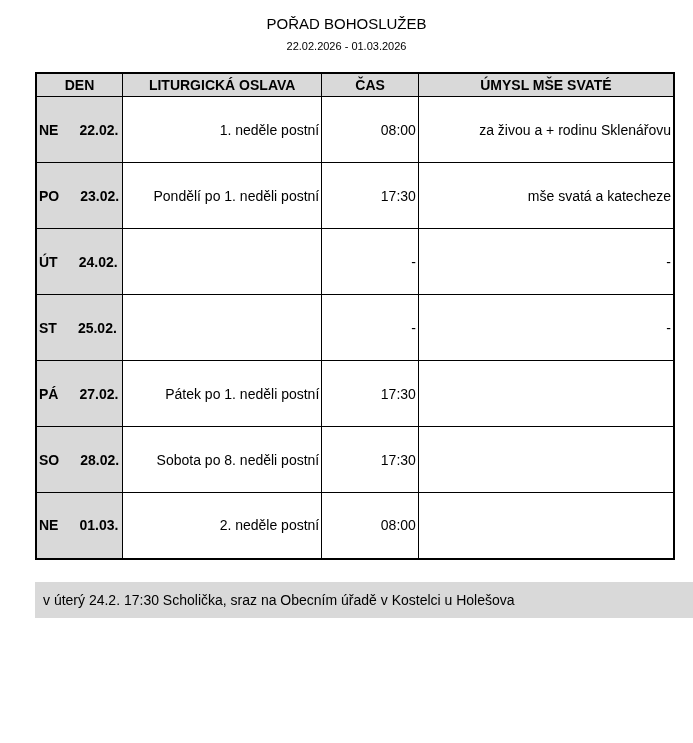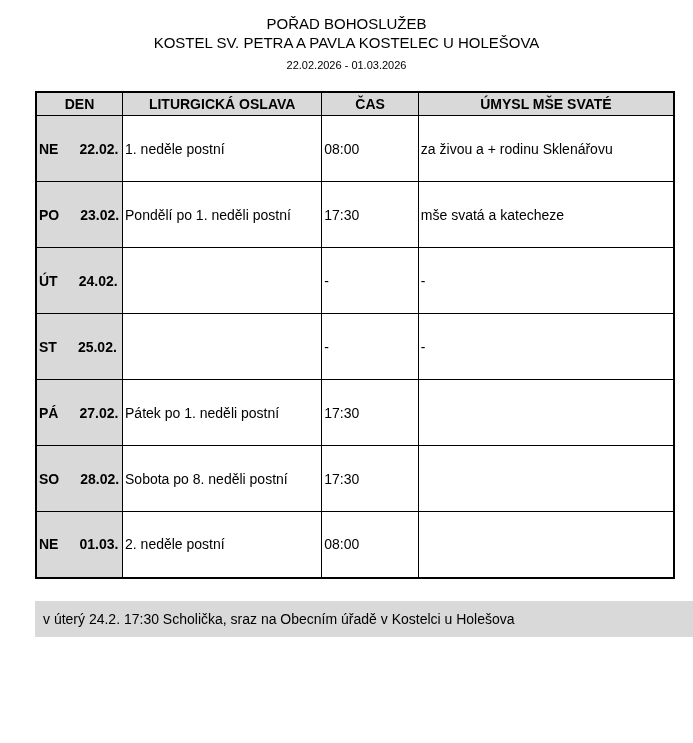--- a/index.html
+++ b/index.html
@@ -48,21 +48,21 @@
   }
   tr.data-row { height: 66px; }
   td.day-cell {
     background: #d9d9d9;
     font-weight: bold;
     text-align: left;
     vertical-align: middle;
   }
   td.day-cell .date-part { margin-left: 21px; }
   td.center-cell {
-    text-align: left;
+    text-align: right;
     vertical-align: middle;
     margin-left: 26px;
   }
   .col-day { width: 86px; }
   .col-cel { width: 198px; }
   .col-time { width: 96px; }
   .col-int { width: 254px; }
   .footer-note {
     margin: 22px 0 16px 35px;
     width: 680px;
@@ -72,21 +72,20 @@
     padding: 10px 8px;
   }
 </style>
 </head>
 <body>
 
 <div class="page">
 
   <div class="titles">
     <div class="title-line">POŘAD BOHOSLUŽEB</div>
-    <div class="title-line">KOSTEL SV. PETRA A PAVLA KOSTELEC U HOLEŠOVA</div>
     <div class="date-range">22.02.2026 - 01.03.2026</div>
   </div>
 
   <table class="schedule">
     <colgroup>
       <col class="col-day">
         <col class="col-cel">
         <col class="col-time">
         <col class="col-int">
     </colgroup>

